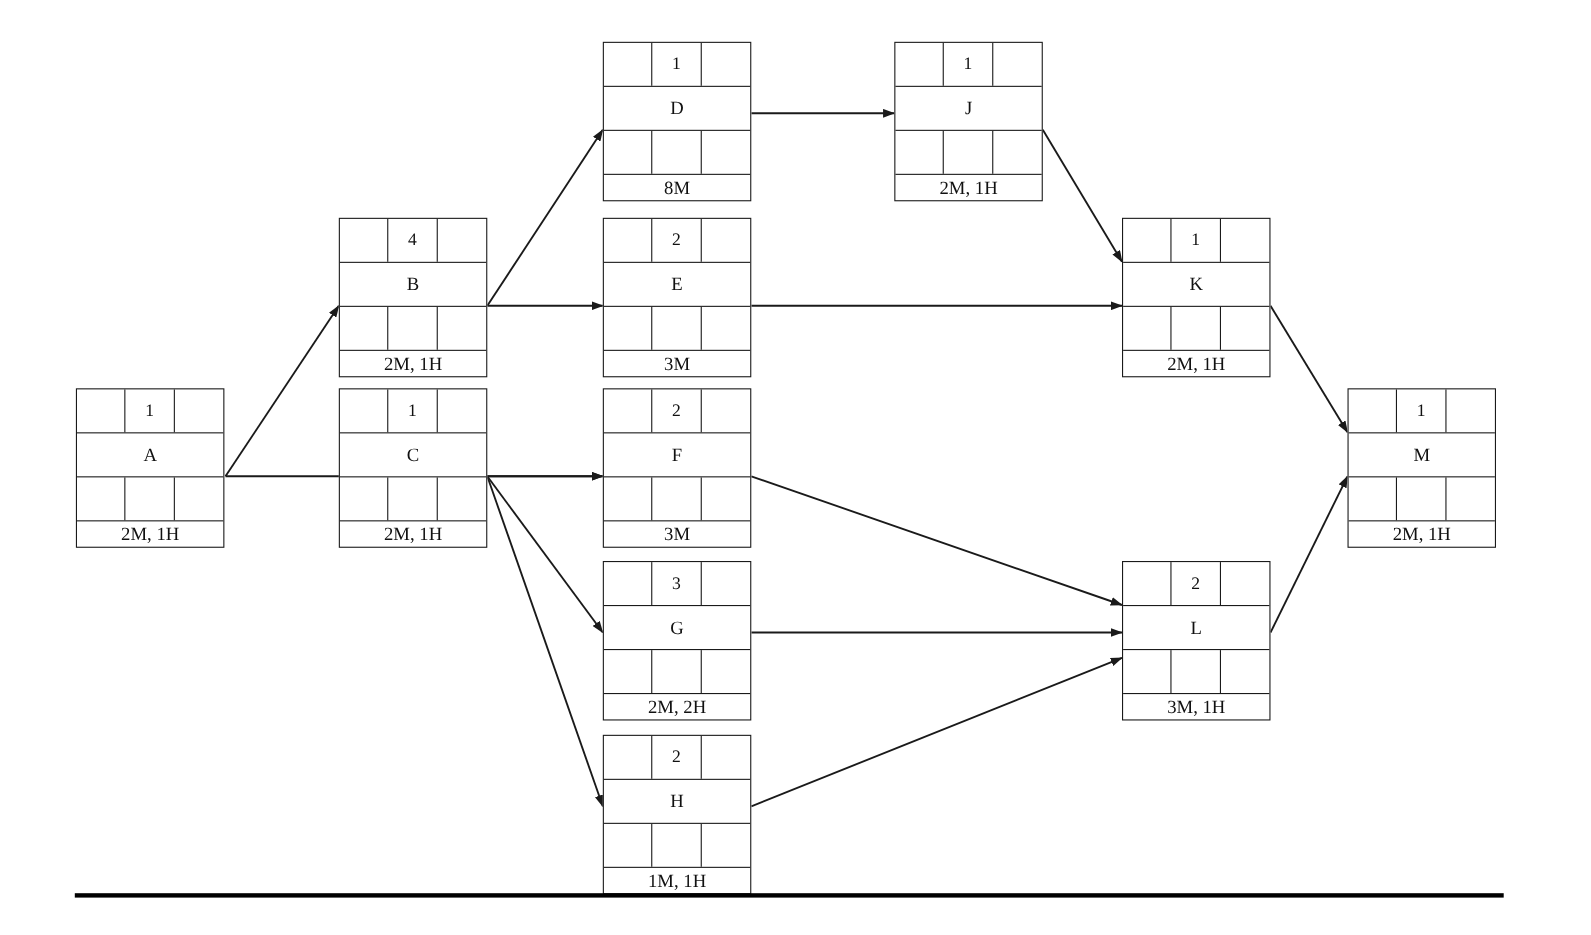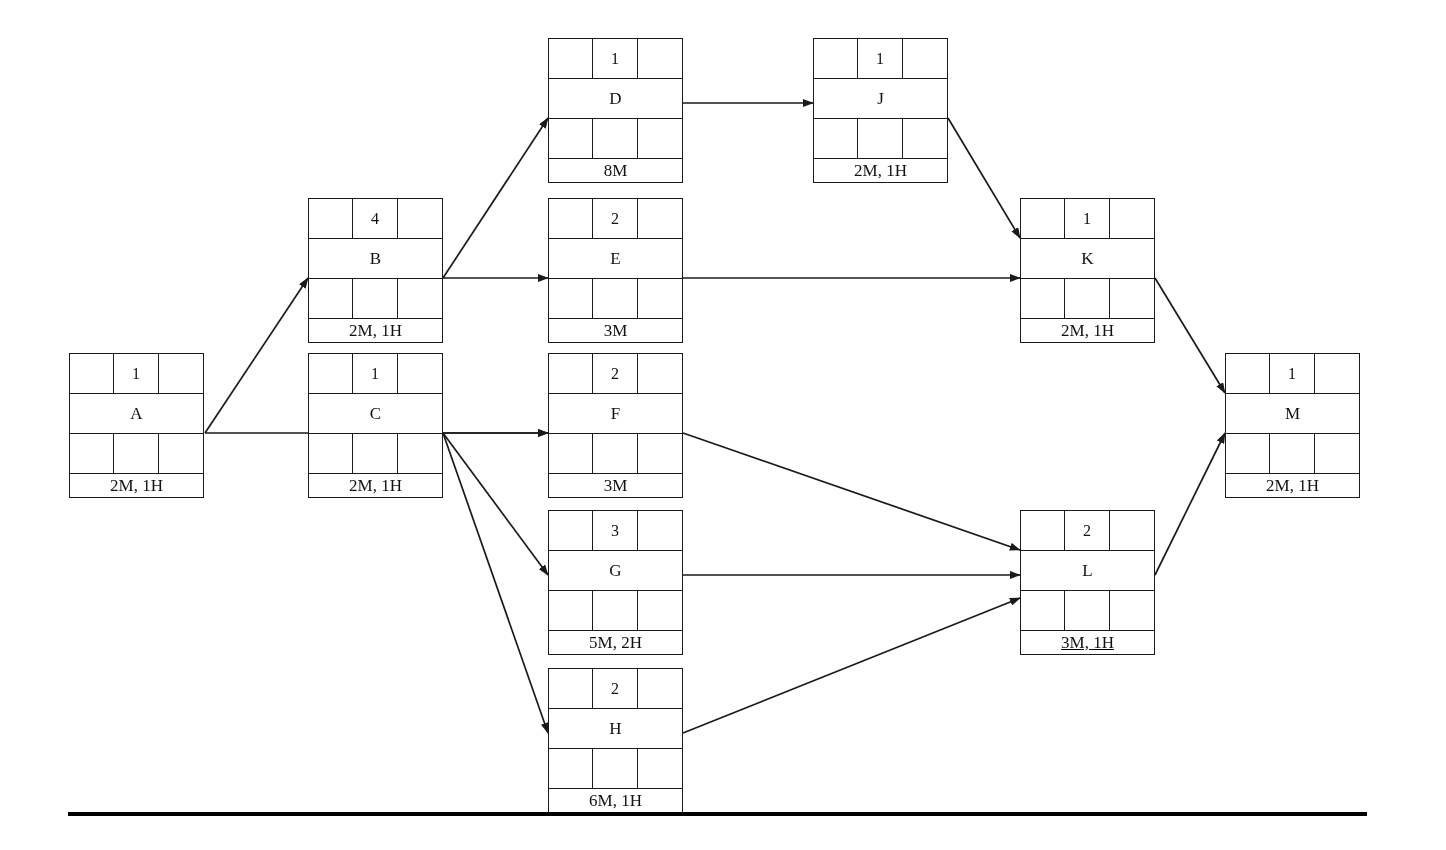--- a/index.html
+++ b/index.html
@@ -193,39 +193,39 @@
         </div>
         <div class="node-row row-span" style="height: 40px;">
           <div class="span-cell">G</div>
         </div>
         <div class="node-row row-cells" style="height: 40px;">
           <div class="cell"></div>
           <div class="cell"></div>
           <div class="cell"></div>
         </div>
         <div class="node-row row-last" style="height: 25px; flex: 1 1 auto;">
-          <div class="span-cell">5M, 2H</div>
+          <div class="span-cell">2M, 2H</div>
         </div>
       </div>
       <div class="node" style="left: 548px; top: 668px; width: 135px; height: 145px;">
         <div class="node-row row-cells" style="height: 40px;">
           <div class="cell"></div>
           <div class="cell">2</div>
           <div class="cell"></div>
         </div>
         <div class="node-row row-span" style="height: 40px;">
           <div class="span-cell">H</div>
         </div>
         <div class="node-row row-cells" style="height: 40px;">
           <div class="cell"></div>
           <div class="cell"></div>
           <div class="cell"></div>
         </div>
         <div class="node-row row-last" style="height: 25px; flex: 1 1 auto;">
-          <div class="span-cell">6M, 1H</div>
+          <div class="span-cell">1M, 1H</div>
         </div>
       </div>
       <div class="node" style="left: 813px; top: 38px; width: 135px; height: 145px;">
         <div class="node-row row-cells" style="height: 40px;">
           <div class="cell"></div>
           <div class="cell">1</div>
           <div class="cell"></div>
         </div>
         <div class="node-row row-span" style="height: 40px;">
           <div class="span-cell">J</div>
@@ -264,21 +264,21 @@
           <div class="cell"></div>
         </div>
         <div class="node-row row-span" style="height: 40px;">
           <div class="span-cell">L</div>
         </div>
         <div class="node-row row-cells" style="height: 40px;">
           <div class="cell"></div>
           <div class="cell"></div>
           <div class="cell"></div>
         </div>
-        <div class="node-row row-last" style="height: 25px; flex: 1 1 auto; text-decoration: underline;">
+        <div class="node-row row-last" style="height: 25px; flex: 1 1 auto;">
           <div class="span-cell">3M, 1H</div>
         </div>
       </div>
       <div class="node" style="left: 1225px; top: 353px; width: 135px; height: 145px;">
         <div class="node-row row-cells" style="height: 40px;">
           <div class="cell"></div>
           <div class="cell">1</div>
           <div class="cell"></div>
         </div>
         <div class="node-row row-span" style="height: 40px;">

